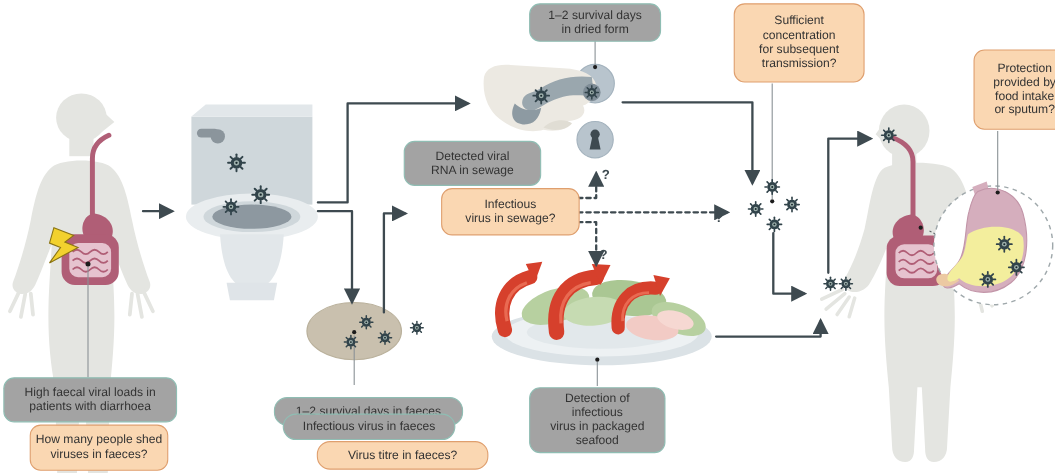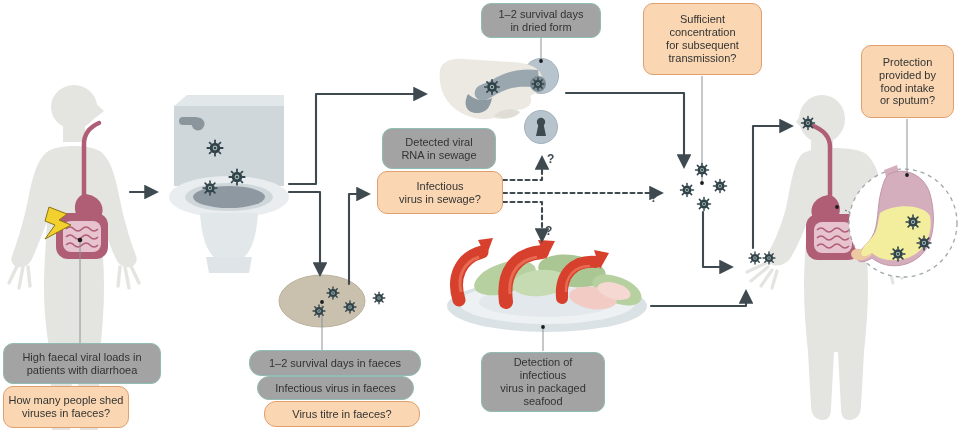--- a/index.html
+++ b/index.html
@@ -3,21 +3,21 @@
 <meta charset="utf-8">
 <style>
   html,body{margin:0;padding:0;background:#fff;}
   .stage{position:relative;width:959px;height:430px;background:#ffffff;overflow:hidden;
          font-family:"Liberation Sans",sans-serif;}
   .stage > svg{position:absolute;left:0;top:0;z-index:1;}
   .box{position:absolute;z-index:2;display:flex;align-items:center;justify-content:center;
        text-align:center;font-size:11px;line-height:12.8px;color:#333333;
        white-space:pre-line;border-radius:10px;box-sizing:border-box;padding:2px 4px;}
   .note{background:#a3a3a3;border:1.4px solid #8fbdb3;}
-  .quest{background:#fad7b2;border:1.4px solid #df9f6e;}
+  .quest{background:#fad7b2;border:1.4px solid #df9f6e;margin-left:24px;}
   .pill{border-radius:12px;}
   .qmark{position:absolute;z-index:2;font-size:12px;font-weight:bold;color:#3e4a50;}
 </style>
 </head>
 <body>
 
 <div class="stage">
 
 <svg width="959" height="430" viewBox="0 0 959 430">
   <defs>
@@ -232,29 +232,29 @@
 <div class="box note" style="left:481px;top:3px;width:120px;height:35px;">1–2 survival days
 in dried form</div>
 <div class="box quest" style="left:643px;top:3px;width:119px;height:72px;">Sufficient
 concentration
 for subsequent
 transmission?</div>
 <div class="box quest" style="left:861px;top:45px;width:93px;height:73px;">Protection
 provided by
 food intake
 or sputum?</div>
-<div class="box note" style="left:382px;top:128px;width:114px;height:41px;">Detected viral
+<div class="box note" style="left:367px;top:128px;width:125px;height:41px;">Detected viral
 RNA in sewage</div>
 <div class="box quest" style="left:377px;top:171px;width:126px;height:43px;">Infectious
 virus in sewage?</div>
 <div class="box note" style="left:3px;top:343px;width:158px;height:41px;">High faecal viral loads in
 patients with diarrhoea</div>
 <div class="box quest" style="left:3px;top:386px;width:126px;height:42px;">How many people shed
 viruses in faeces?</div>
-<div class="box note pill" style="left:249px;top:350px;width:172px;height:26px;">1–2 survival days in faeces</div>
+<div class="box note pill" style="left:249px;top:361px;width:172px;height:26px;">1–2 survival days in faeces</div>
 <div class="box note pill" style="left:257px;top:376px;width:157px;height:24px;">Infectious virus in faeces</div>
 <div class="box quest pill" style="left:264px;top:401px;width:156px;height:26px;">Virus titre in faeces?</div>
 <div class="box note" style="left:481px;top:352px;width:124px;height:60px;">Detection of
 infectious
 virus in packaged
 seafood</div>
 
 <span class="qmark" style="left:547px;top:152px;">?</span>
 <span class="qmark" style="left:650px;top:191px;">?</span>
 <span class="qmark" style="left:545px;top:224px;">?</span>

